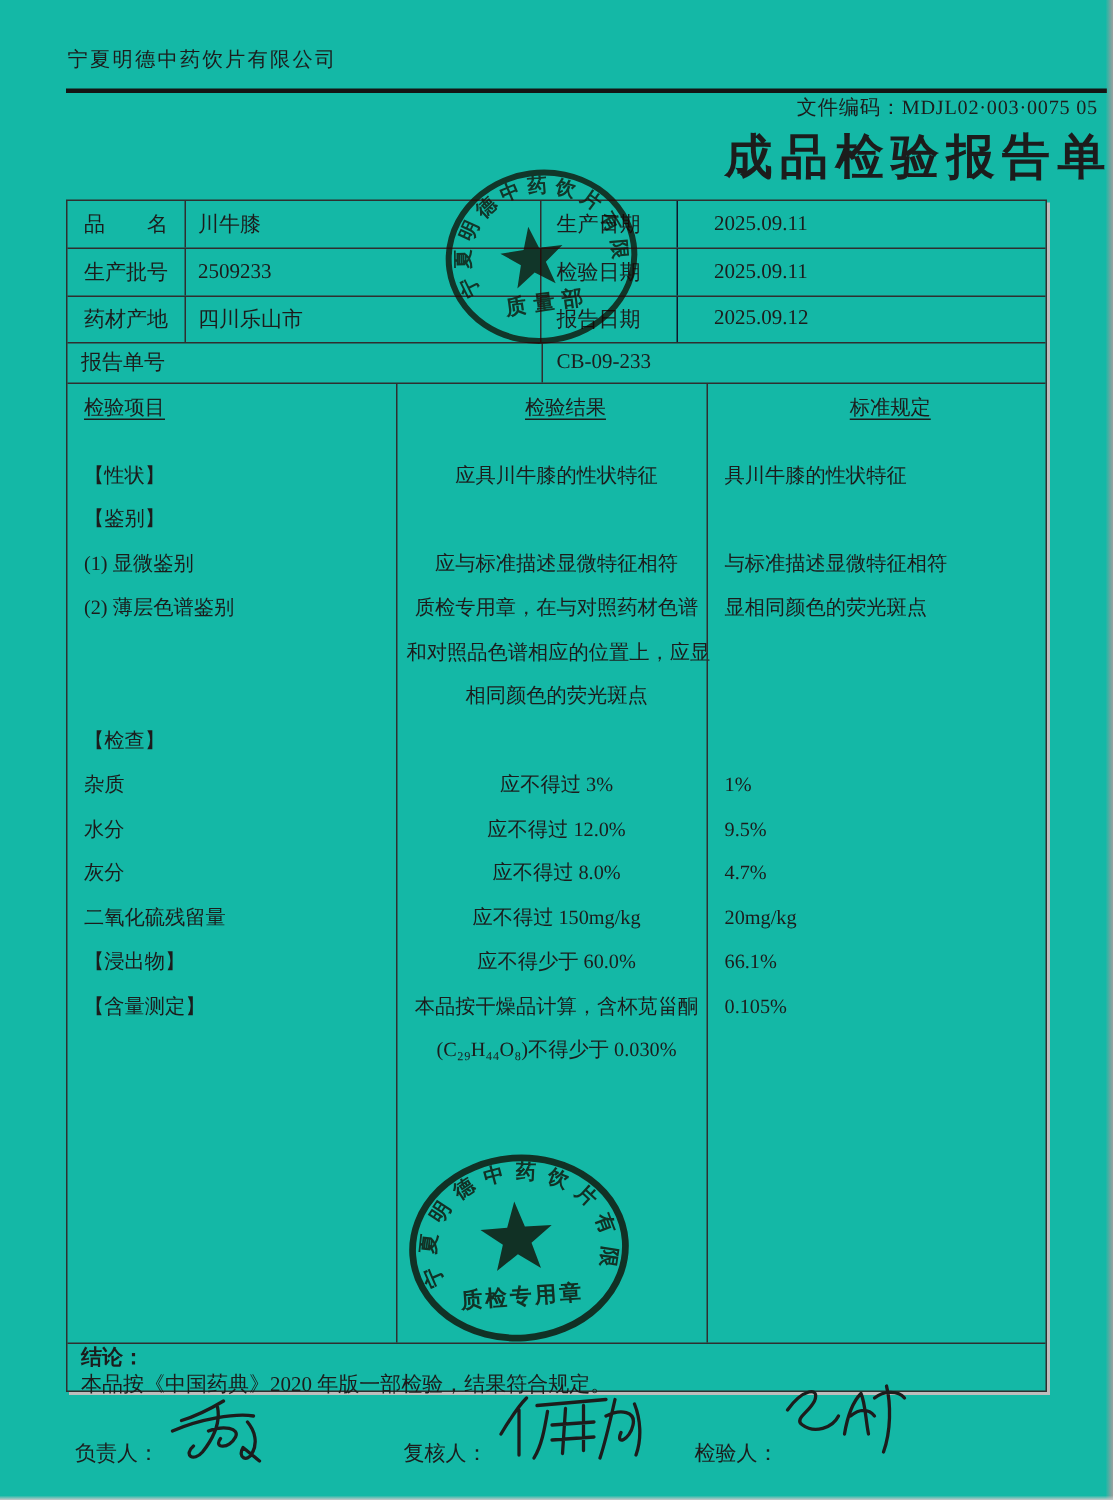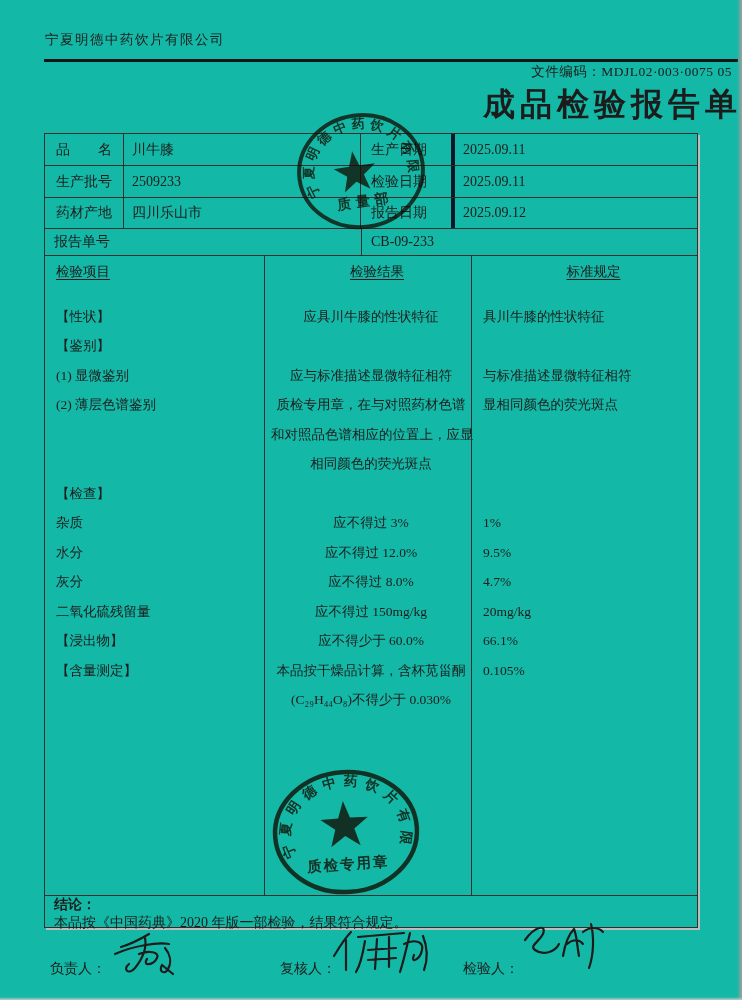--- a/index.html
+++ b/index.html
@@ -17,21 +17,21 @@
 
   
   #doc-table{position:absolute;left:44px;top:133px;width:654px;border:1px solid #2f2f2f;
              box-sizing:border-box;background:transparent;box-shadow:2px 2px 0 0 #bdbdbd;}
   .info-row{display:flex;border-bottom:1px solid #2f2f2f;box-sizing:border-box;align-items:center;font-size:14px;}
   .h32{height:32px}.h31{height:31px}.h27{height:27px}
   .ic{box-sizing:border-box;height:100%;display:flex;align-items:center;white-space:pre;}
   .ic1{width:78px;padding-left:11px;}
   .ic2{width:237px;border-left:1px solid #2f2f2f;padding-left:8px;}
   .ic3{width:91px;border-left:1px solid #2f2f2f;padding-left:10px;}
-  .ic4{flex:1;border-left:4px solid #0f172a;padding-left:8px;}
+  .ic4{flex:1;border-left:1px solid #0f172a;padding-left:24px;}
   .ica{width:316px;padding-left:9px;}
   .icb{flex:1;border-left:1px solid #2f2f2f;padding-left:9px;}
 
   
   #results{position:relative;height:640px;border-bottom:1px solid #2f2f2f;box-sizing:border-box;font-size:13.5px;}
   .vline{position:absolute;top:0;bottom:0;width:1px;background:#2f2f2f;}
   .vl1{left:219px}.vl2{left:426px}
   .res-head{display:flex;height:46px;}
   .rh{box-sizing:border-box;padding-top:7px;}
   .rh u{text-underline-offset:3px;}
@@ -43,21 +43,21 @@
   .rc1{width:219px;padding-left:11px;}
   .rc2{width:207px;padding-left:7px;text-align:center;}
   .rc3{flex:1;padding-left:12px;}
 
   
   .concl{display:flex;height:31px;padding-left:9px;font-size:14px;box-sizing:border-box;flex-direction:column;}
   .concl b{margin-right:4px;}
 
   
   .sig-label{position:absolute;top:944px;font-size:14px;margin-top:16px;}
-  .sl1{left:50px}.sl2{left:280px}.sl3{left:463px}
+  .sl1{left:50px}.sl2{left:269px}.sl3{left:463px}
   .sig-svg{position:absolute;}
 
   
   .stamp{position:absolute;mix-blend-mode:multiply;}
   #stamp-top{left:292px;top:108px;width:140px;height:126px;opacity:.9;transform:rotate(-8deg);}
   #stamp-bottom{left:268px;top:766px;width:156px;height:132px;opacity:.93;transform:rotate(-4deg);}
 
   
   .edge-right{position:absolute;right:0;top:0;width:5px;height:100%;
               background:linear-gradient(to right,rgba(255,255,255,0),#9f9f9f);}

